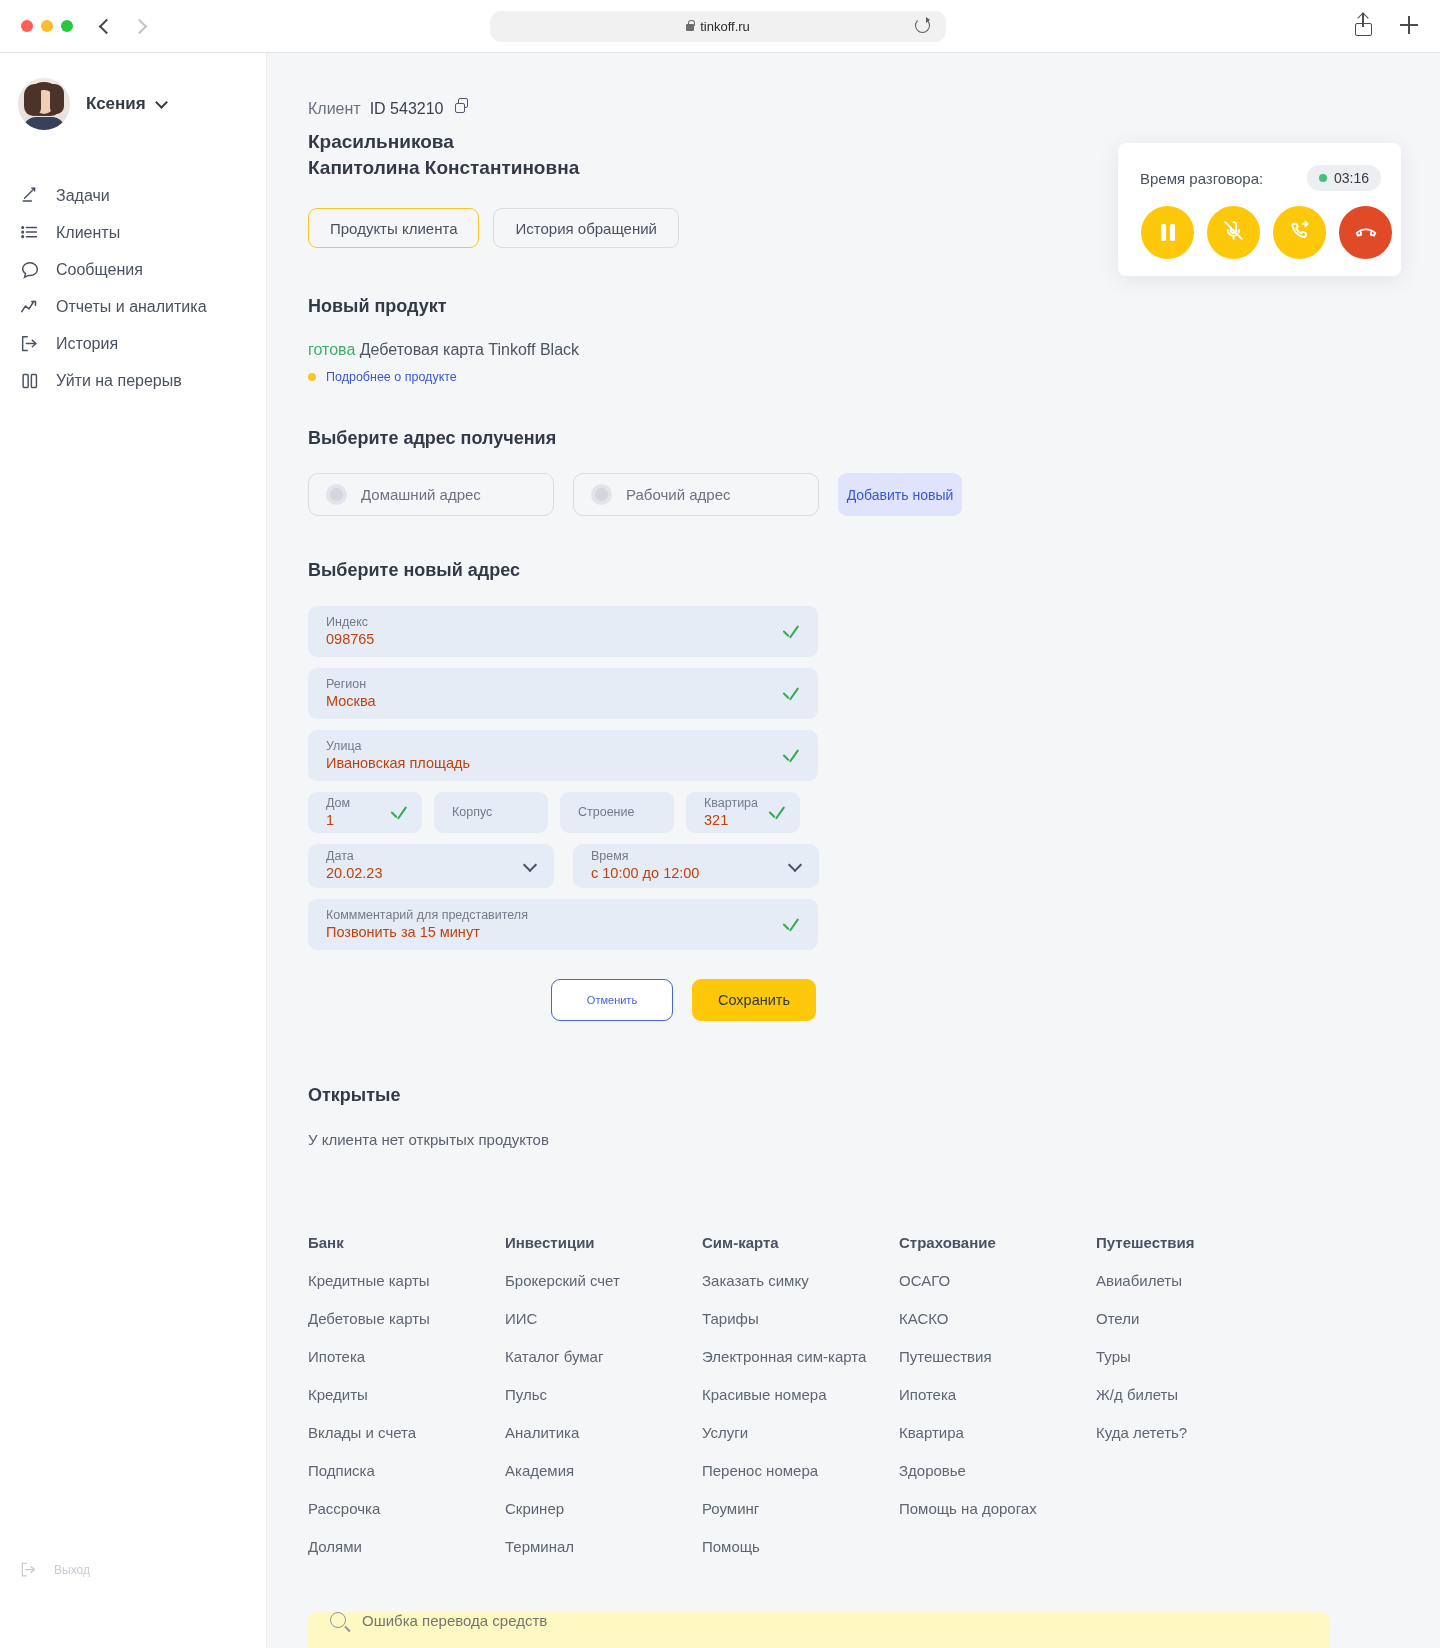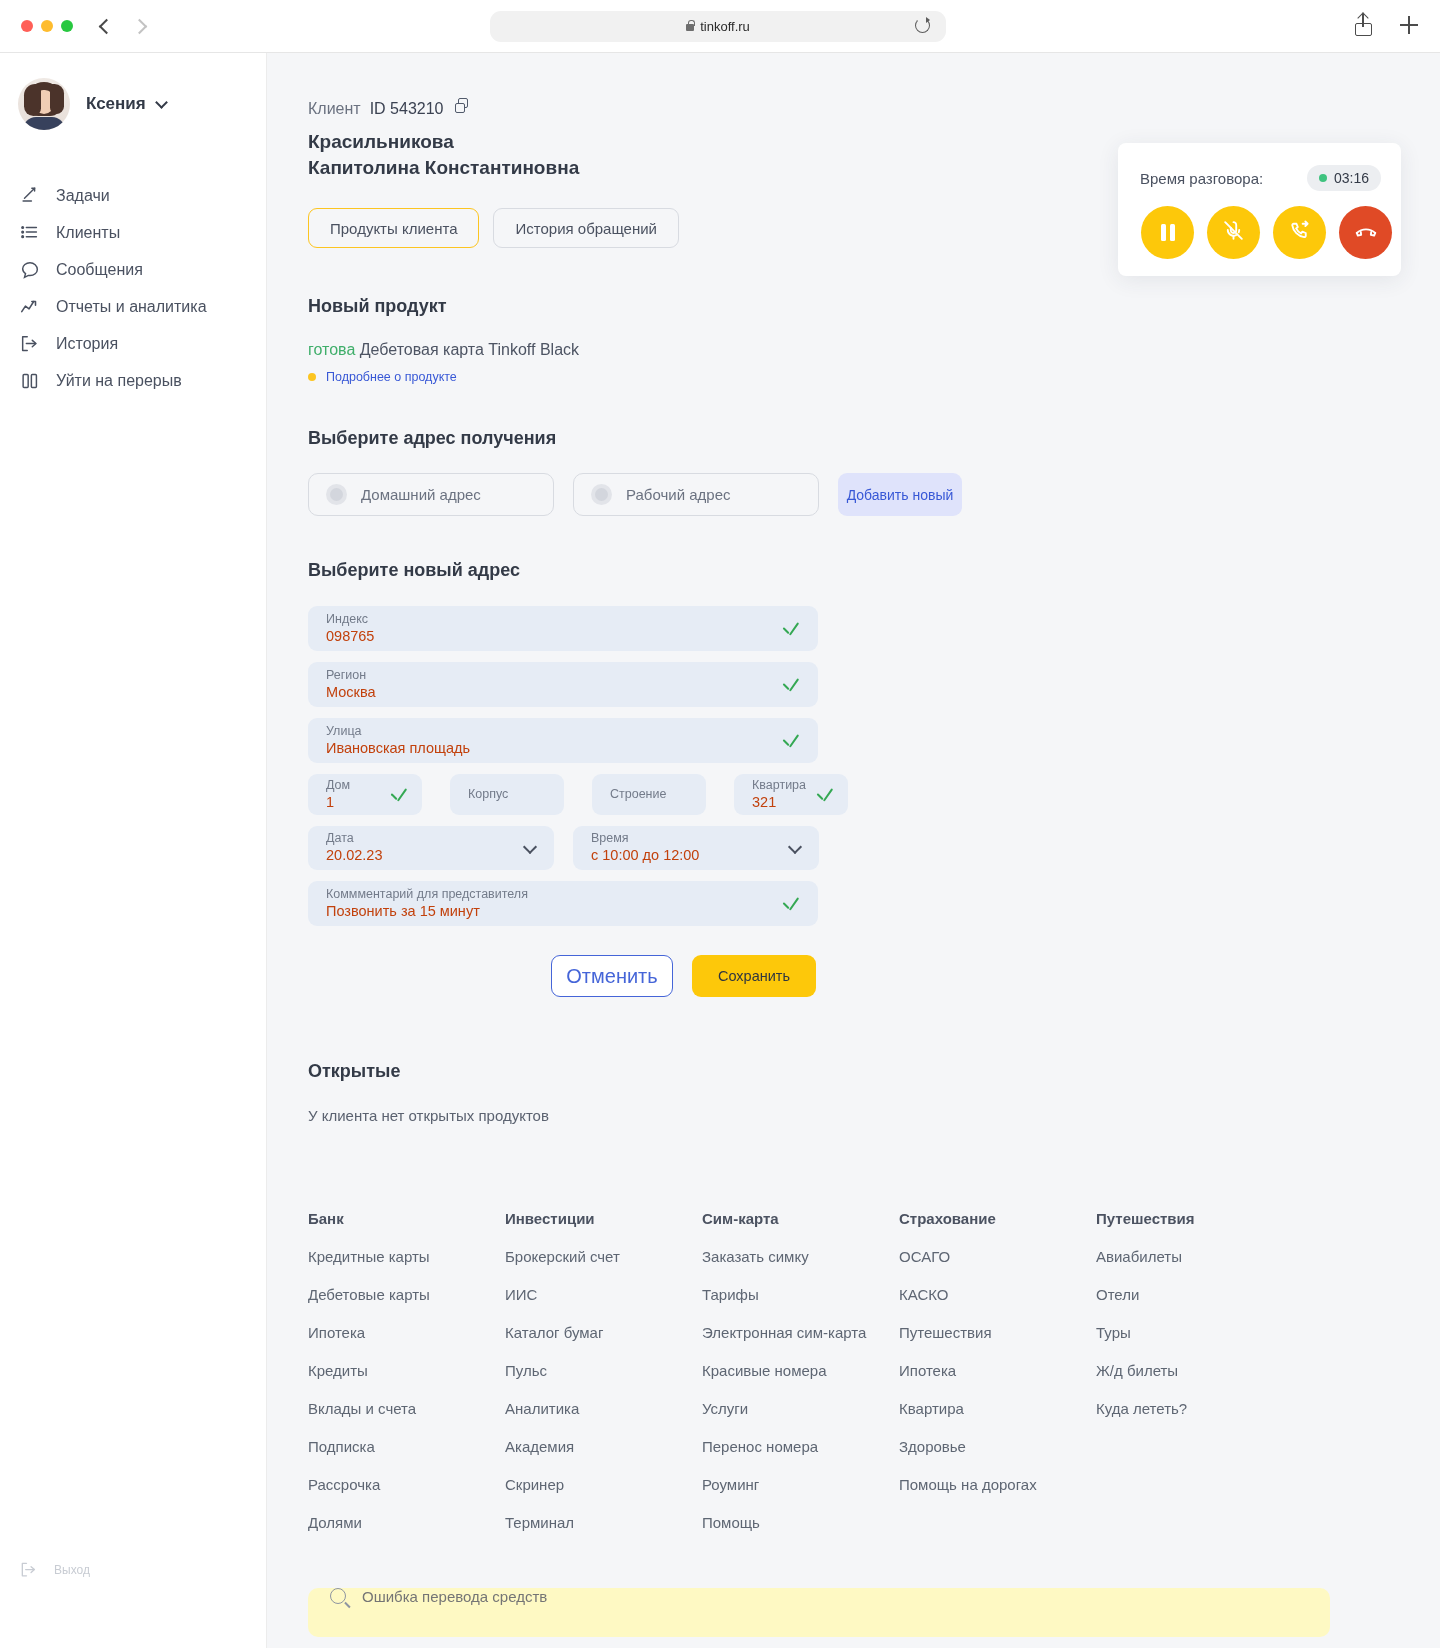--- a/index.html
+++ b/index.html
@@ -152,41 +152,41 @@
     font-size: 14px; color:#3858d6; cursor:pointer;
   }
 
   h2.newaddr { margin-top: 44px; }
   .form { margin: 25px 0 0 41px; }
   .fld {
     background: #e6ecf5; border-radius: 9px; position: relative;
     display:flex; flex-direction:column; justify-content:center;
     padding: 0 18px; margin-bottom: 11px;
   }
-  .fld.wide { width: 510px; height: 45px; }
+  .fld.wide { width: 510px; height: 51px; }
   .fld .lbl { font-size: 12.5px; color: #737b8a; line-height: 15px; }
   .fld .val { font-size: 14.5px; color: #c2410c; line-height: 19px; }
   .check { position:absolute; right: 18px; top: 50%; transform: translateY(-50%); width: 18px; height: 13px; }
   .check::before, .check::after { content:""; position:absolute; background:#34a853; border-radius:2px; }
   .check::before { width:2.4px; height:8px; left:3px; top:4px; transform: rotate(-45deg); }
   .check::after { width:2.4px; height:15px; left:11px; top:-1px; transform: rotate(35deg); }
-  .row4 { display:flex; gap: 28px; margin-bottom: 11px; }
+  .row4 { display:flex; gap: 12px; margin-bottom: 11px; }
   .fld.q { width: 114px; height: 41px; margin-bottom: 0; }
   .fld.q .check { right: 14px; }
   .fld.q.center { justify-content:center; }
   .row2 { display:flex; gap: 19px; margin-bottom: 11px; }
   .fld.half { width: 246px; height: 44px; margin-bottom: 0; }
   .chev-sel {
     position:absolute; right: 19px; top: 47%; transform: translateY(-50%) rotate(45deg);
     width: 10px; height: 10px; border-right: 2.2px solid #4a5160; border-bottom: 2.2px solid #4a5160;
   }
   .actions { display:flex; gap: 19px; margin: 29px 0 0 243px; }
   .btn-cancel {
     width: 122px; height: 42px; border: 1.5px solid #4565d8; border-radius: 9px;
-    background:#ffffff; color:#4565d8; font-size: 20px; cursor:pointer;
+    background:#ffffff; color:#4565d8; font-size: 11px; cursor:pointer;
     font-family: "Liberation Sans", sans-serif;
   }
   .btn-save {
     width: 124px; height: 42px; border: none; border-radius: 9px;
     background:#fdc80a; color:#2f3640; font-size: 14.5px; cursor:pointer;
     font-family: "Liberation Sans", sans-serif;
   }
   h2.open { margin-top: 64px; }
   .empty { font-size: 15px; color:#5b6270; margin: 25px 0 0 41px; }
 

